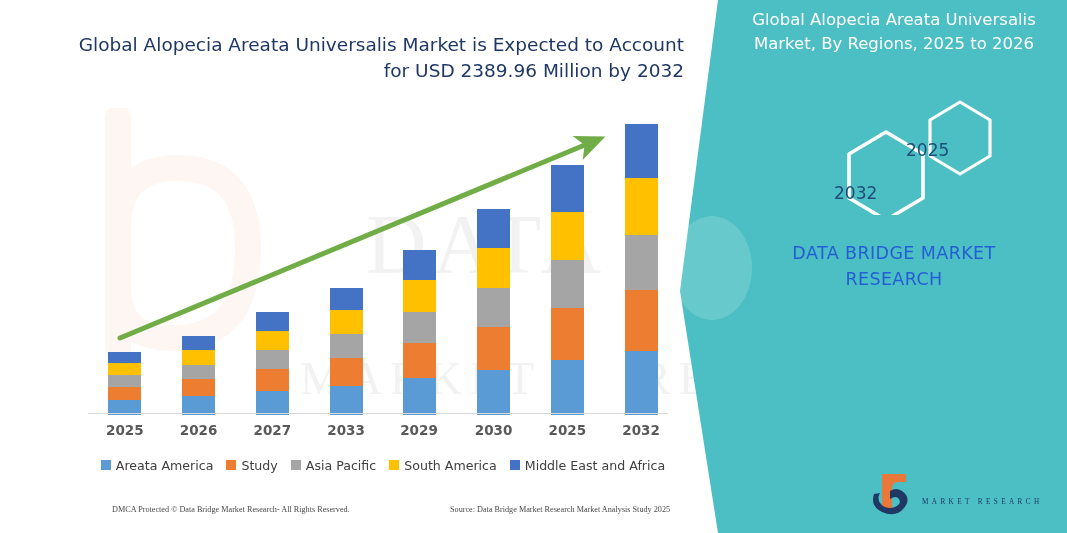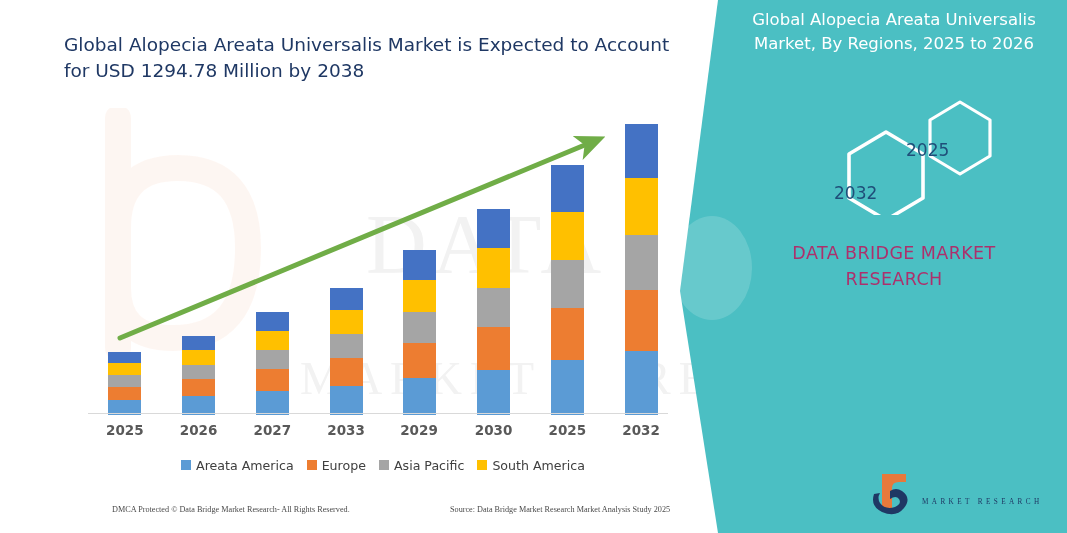--- a/index.html
+++ b/index.html
@@ -26,21 +26,21 @@
   #wm-market{left:300px;top:352px;font-size:46px;letter-spacing:8px;}
   #wm-research{left:640px;top:352px;font-size:46px;letter-spacing:8px;}
   #wm-logo{
     position:absolute;left:88px;top:108px;width:190px;height:250px;
     pointer-events:none;opacity:.5;
   }
 
   
   #chart-title{
     position:absolute;left:64px;top:32px;width:620px;
-    text-align:left;color:#1f3864;font-size:18.5px;line-height:26px;
+    text-align:right;color:#1f3864;font-size:18.5px;line-height:26px;
     font-family:"DejaVu Sans", sans-serif;
   }
 
   #plot{position:absolute;left:88px;top:110px;width:590px;height:305px;}
   #baseline{position:absolute;left:88px;top:413px;width:580px;height:1px;background:#d9d9d9;}
 
   .bar{position:absolute;bottom:0;width:33px;display:flex;flex-direction:column;}
   .seg{width:100%;}
   .seg.na{background:#5B9BD5;}
   .seg.eu{background:#ED7D31;}
@@ -87,21 +87,21 @@
   #hexes{position:absolute;left:60px;top:90px;width:230px;height:125px;}
   .hex-label{
     position:absolute;color:#1f4e79;font-size:17px;
     font-family:"DejaVu Sans", sans-serif;
   }
   #hex-2025-label{left:128px;top:50px;}
   #hex-2032-label{left:56px;top:93px;}
 
   #brand-text{
     position:absolute;left:24px;top:240px;width:304px;text-align:center;
-    color:#be185d;font-size:17.5px;line-height:26px;letter-spacing:.4px;
+    color:#1d4ed8;font-size:17.5px;line-height:26px;letter-spacing:.4px;
     font-family:"DejaVu Sans", sans-serif;opacity:.85;
   }
 
   #logo{position:absolute;left:150px;top:470px;width:185px;height:48px;}
   #logo-wordmark{
     position:absolute;left:52px;top:4px;
     font-family:"Liberation Serif", serif;
     font-size:17.5px;color:#1f3864;letter-spacing:1.2px;
     border-bottom:1.2px solid #1f3864;padding-bottom:1px;
   }
@@ -119,21 +119,21 @@
   <svg id="wm-logo" viewBox="0 0 190 250">
     <path d="M30 10 L30 240 M30 120 Q30 60 90 60 Q160 60 160 140 Q160 230 85 230 Q30 230 30 180" fill="none" stroke="#fdeee6" stroke-width="26" stroke-linecap="round"></path>
   </svg>
   <div class="wm-text" id="wm-data">DATA</div>
   <div class="wm-text" id="wm-bridge">BRIDGE</div>
   <div class="wm-text" id="wm-market">MARKET</div>
   <div class="wm-text" id="wm-research">RESEARCH</div>
 
   <div id="chart-title">
     <div>Global Alopecia Areata Universalis Market is Expected to Account</div>
-    <div>for USD 1294.78 Million by 2038</div>
+    <div>for USD 2389.96 Million by 2032</div>
   </div>
 
   <div id="plot">
       <div class="bar" style="left: 20.375px; height: 63.1034px;">
         <div class="seg mea" style="background: rgb(68, 114, 196); height: 18.3333%;"></div>
         <div class="seg sa" style="background: rgb(255, 192, 0); height: 18.3333%;"></div>
         <div class="seg ap" style="background: rgb(165, 165, 165); height: 18.3333%;"></div>
         <div class="seg eu" style="background: rgb(237, 125, 49); height: 21.6667%;"></div>
         <div class="seg na" style="background: rgb(91, 155, 213); height: 23.3333%;"></div>
       </div>
@@ -209,29 +209,33 @@
       <div class="xtick" style="left: 523.125px;">2032</div>
     </div>
 
   <div id="legend">
       <div class="lg">
         <span class="lg-sw" style="background: rgb(91, 155, 213);"></span>
         <span>Areata America</span>
       </div>
       <div class="lg">
         <span class="lg-sw" style="background: rgb(237, 125, 49);"></span>
-        <span>Europe</span>
+        <span>Study</span>
       </div>
       <div class="lg">
         <span class="lg-sw" style="background: rgb(165, 165, 165);"></span>
         <span>Asia Pacific</span>
       </div>
       <div class="lg">
         <span class="lg-sw" style="background: rgb(255, 192, 0);"></span>
         <span>South America</span>
+      </div>
+      <div class="lg">
+        <span class="lg-sw" style="background: rgb(68, 114, 196);"></span>
+        <span>Middle East and Africa</span>
       </div>
     </div>
 
   <div id="footer">
     <div class="foot" id="foot-left">DMCA Protected © Data Bridge Market Research- All Rights Reserved.</div>
     <div class="foot" id="foot-right">Source: Data Bridge Market Research  Market Analysis Study 2025</div>
   </div>
 
   <svg id="teal" viewBox="0 0 1067 533">
     <path d="M718,0 L1067,0 L1067,533 L718,533 L680,291 Z" fill="#4BBFC3"></path>

